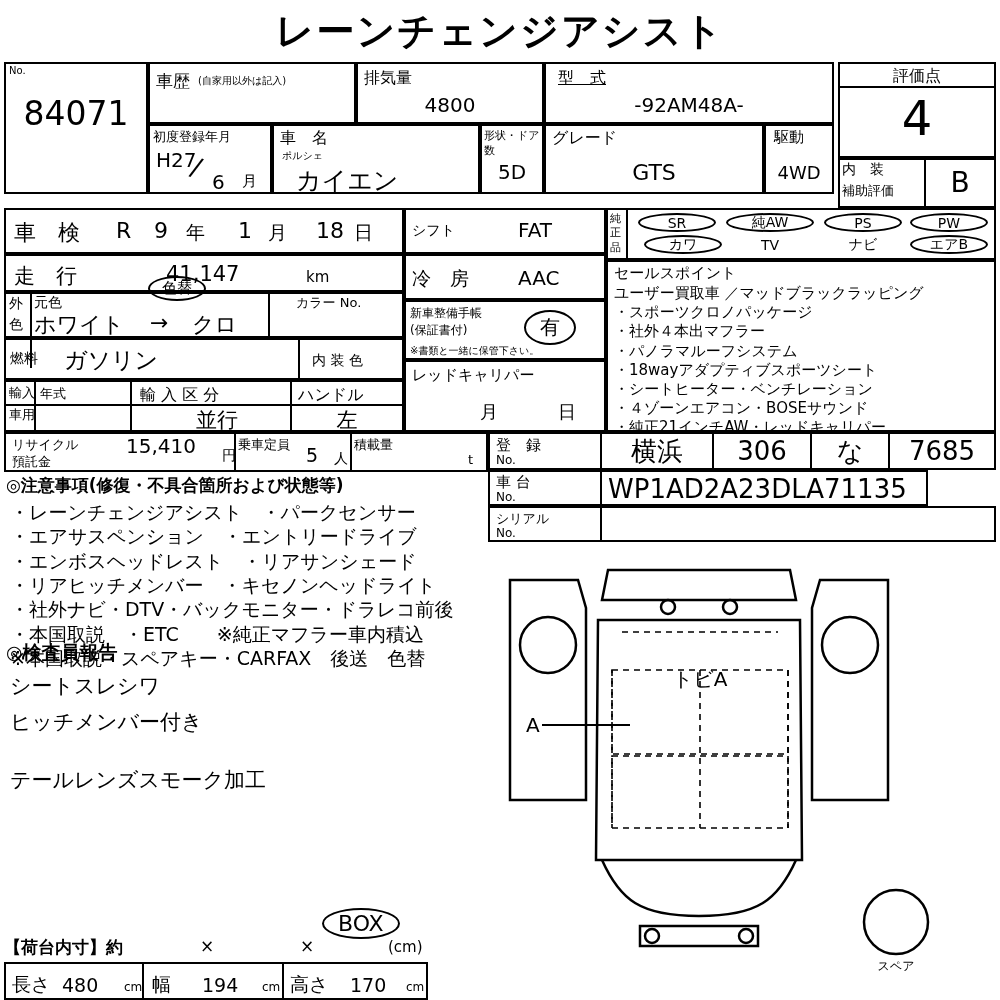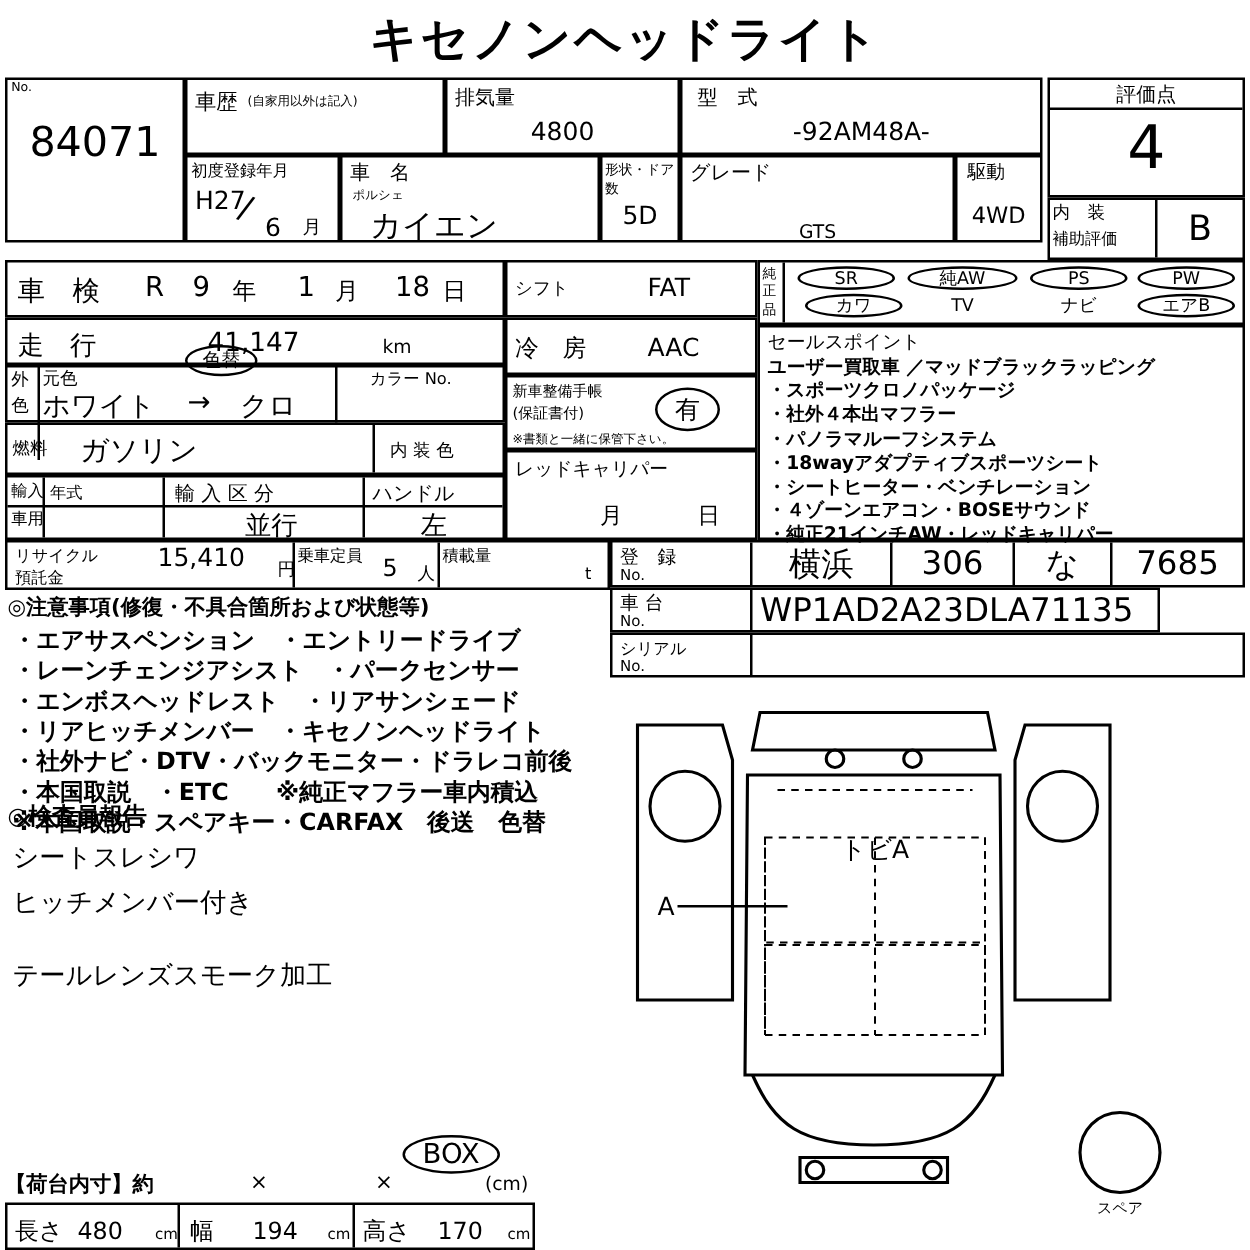--- a/index.html
+++ b/index.html
@@ -17,46 +17,46 @@
   .title{
     position:absolute;left:0;top:6px;width:1000px;text-align:center;
     font-size:38px;font-weight:bold;letter-spacing:2px;
   }
   .lbl{font-size:15px;}
   .sm{font-size:12px;}
   .xs{font-size:10px;}
   .ctr{display:flex;align-items:center;justify-content:center;}
   .ov{border-radius:50%;border:2px solid #000;padding:0 10px;display:inline-block;}
   .ovs{border-radius:50%;border:2px solid #000;display:flex;align-items:center;justify-content:center;}
-  .lines div{line-height:1.28;font-weight:bold;}
+  .lines div{line-height:1.28;}
 </style>
 </head>
 <body>
 
 <div class="page">
 
-  <div class="title">キセノンヘッドライト</div>
+  <div class="title">レーンチェンジアシスト</div>
 
   <div class="abs bx" style="left:4px;top:62px;width:144px;height:132px;">
     <div class="abs xs" style="left:3px;top:1px;">No.</div>
     <div class="abs" style="left:0;top:30px;width:140px;text-align:center;font-size:33px;">84071</div>
   </div>
 
   <div class="abs bx" style="left:148px;top:62px;width:208px;height:62px;">
     <div class="abs lbl" style="left:6px;top:6px;font-size:17px;">車歴</div>
     <div class="abs xs" style="left:48px;top:10px;">(自家用以外は記入)</div>
   </div>
 
   <div class="abs bx" style="left:356px;top:62px;width:188px;height:62px;">
     <div class="abs" style="left:6px;top:4px;font-size:16px;">排気量</div>
     <div class="abs" style="left:0;top:29px;width:184px;text-align:center;font-size:20px;">4800</div>
   </div>
 
   <div class="abs bx" style="left:544px;top:62px;width:290px;height:62px;">
-    <div class="abs" style="left:12px;top:4px;font-size:16px;">型　式</div>
+    <div class="abs" style="left:12px;top:4px;font-size:16px;text-decoration:underline;">型　式</div>
     <div class="abs" style="left:0;top:29px;width:286px;text-align:center;font-size:20px;">-92AM48A-</div>
   </div>
 
   <div class="abs bx" style="left:148px;top:124px;width:124px;height:70px;">
     <div class="abs sm" style="left:3px;top:2px;font-size:13px;">初度登録年月</div>
     <div class="abs" style="left:6px;top:22px;font-size:20px;">H27</div>
     <div class="abs" style="left:42px;top:26px;font-size:26px;transform:rotate(20deg);">/</div>
     <div class="abs" style="left:62px;top:44px;font-size:20px;">6</div>
     <div class="abs" style="left:92px;top:46px;font-size:15px;">月</div>
   </div>
@@ -67,21 +67,21 @@
     <div class="abs" style="left:22px;top:38px;font-size:25px;">カイエン</div>
   </div>
 
   <div class="abs bx" style="left:480px;top:124px;width:64px;height:70px;">
     <div class="abs" style="left:2px;top:2px;font-size:11px;">形状・ドア数</div>
     <div class="abs" style="left:0;top:34px;width:60px;text-align:center;font-size:20px;">5D</div>
   </div>
 
   <div class="abs bx" style="left:544px;top:124px;width:220px;height:70px;">
     <div class="abs" style="left:6px;top:2px;font-size:16px;">グレード</div>
-    <div class="abs" style="left:0;top:50px;width:216px;text-align:center;font-size:15px;">GTS</div>
+    <div class="abs" style="left:0;top:34px;width:216px;text-align:center;font-size:22px;">GTS</div>
   </div>
 
   <div class="abs bx" style="left:764px;top:124px;width:70px;height:70px;">
     <div class="abs" style="left:8px;top:2px;font-size:15px;">駆動</div>
     <div class="abs" style="left:0;top:36px;width:66px;text-align:center;font-size:18px;">4WD</div>
   </div>
 
   <div class="abs bx" style="left:838px;top:62px;width:158px;height:96px;">
     <div class="abs" style="left:0;top:2px;width:154px;text-align:center;font-size:16px;">評価点</div>
     <div class="abs" style="left:0;top:22px;width:154px;border-top:2px solid #000;height:0;"></div>
@@ -230,22 +230,22 @@
   </div>
   <div class="abs bx" style="left:488px;top:506px;width:508px;height:36px;">
     <div class="abs" style="left:6px;top:2px;font-size:13px;">シリアル</div>
     <div class="abs" style="left:6px;top:18px;font-size:12px;">No.</div>
     <div class="abs" style="left:110px;top:0;width:2px;height:32px;background:#000;"></div>
     <div class="abs" style="left:118px;top:4px;font-size:20px;"></div>
   </div>
 
   <div class="abs" style="left:6px;top:474px;font-size:17px;font-weight:bold;">◎注意事項(修復・不具合箇所および状態等)</div>
   <div class="abs lines" style="left:10px;top:500px;width:500px;font-size:19px;">
+    <div>・レーンチェンジアシスト　・パークセンサー</div>
     <div>・エアサスペンション　・エントリードライブ</div>
-    <div>・レーンチェンジアシスト　・パークセンサー</div>
     <div>・エンボスヘッドレスト　・リアサンシェード</div>
     <div>・リアヒッチメンバー　・キセノンヘッドライト</div>
     <div>・社外ナビ・DTV・バックモニター・ドラレコ前後</div>
     <div>・本国取説　・ETC　　※純正マフラー車内積込</div>
     <div>※本国取説・スペアキー・CARFAX　後送　色替</div>
   </div>
 
   <div class="abs" style="left:6px;top:640px;font-size:19px;font-weight:bold;">◎検査員報告</div>
   <div class="abs" style="left:10px;top:672px;font-size:21px;">シートスレシワ</div>
   <div class="abs" style="left:10px;top:708px;font-size:21px;">ヒッチメンバー付き</div>

